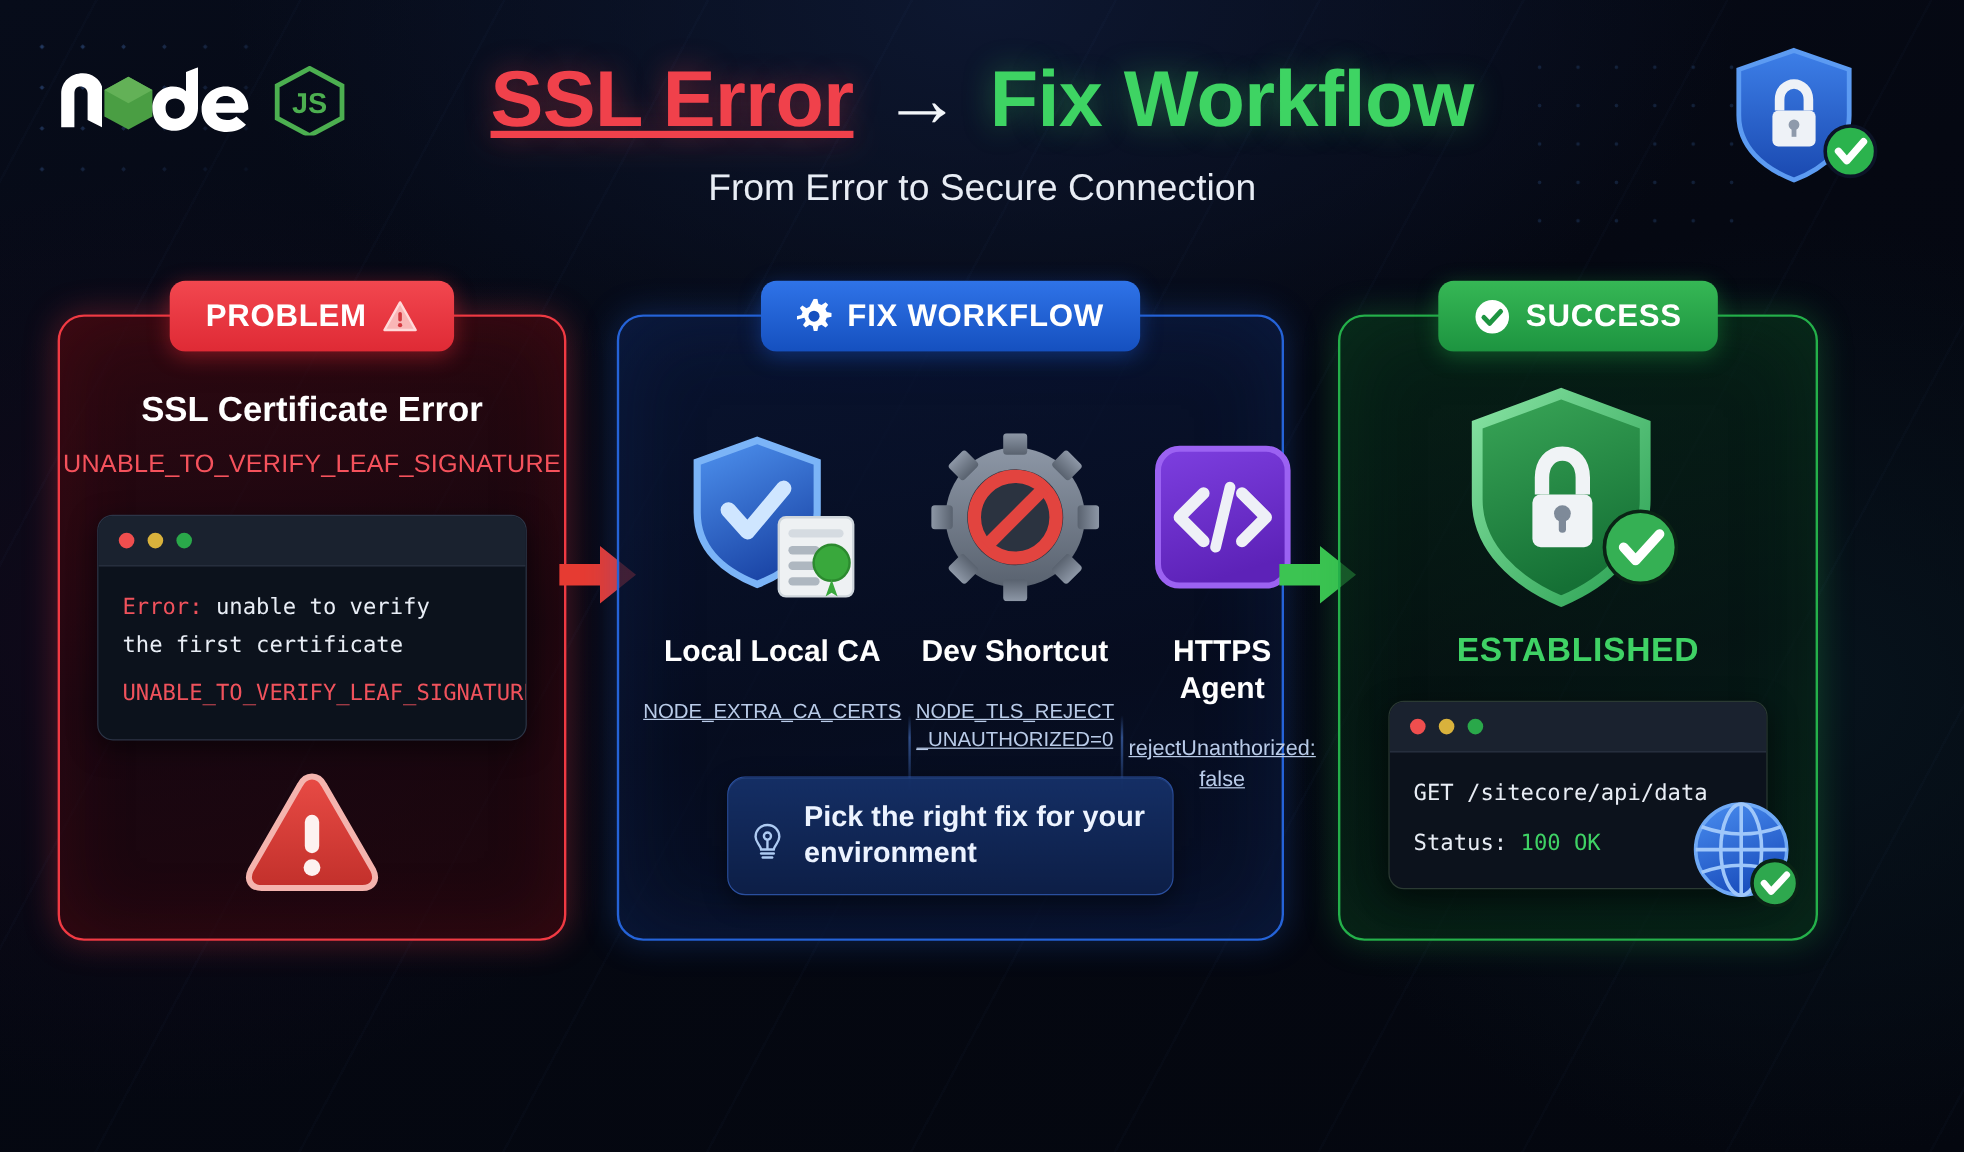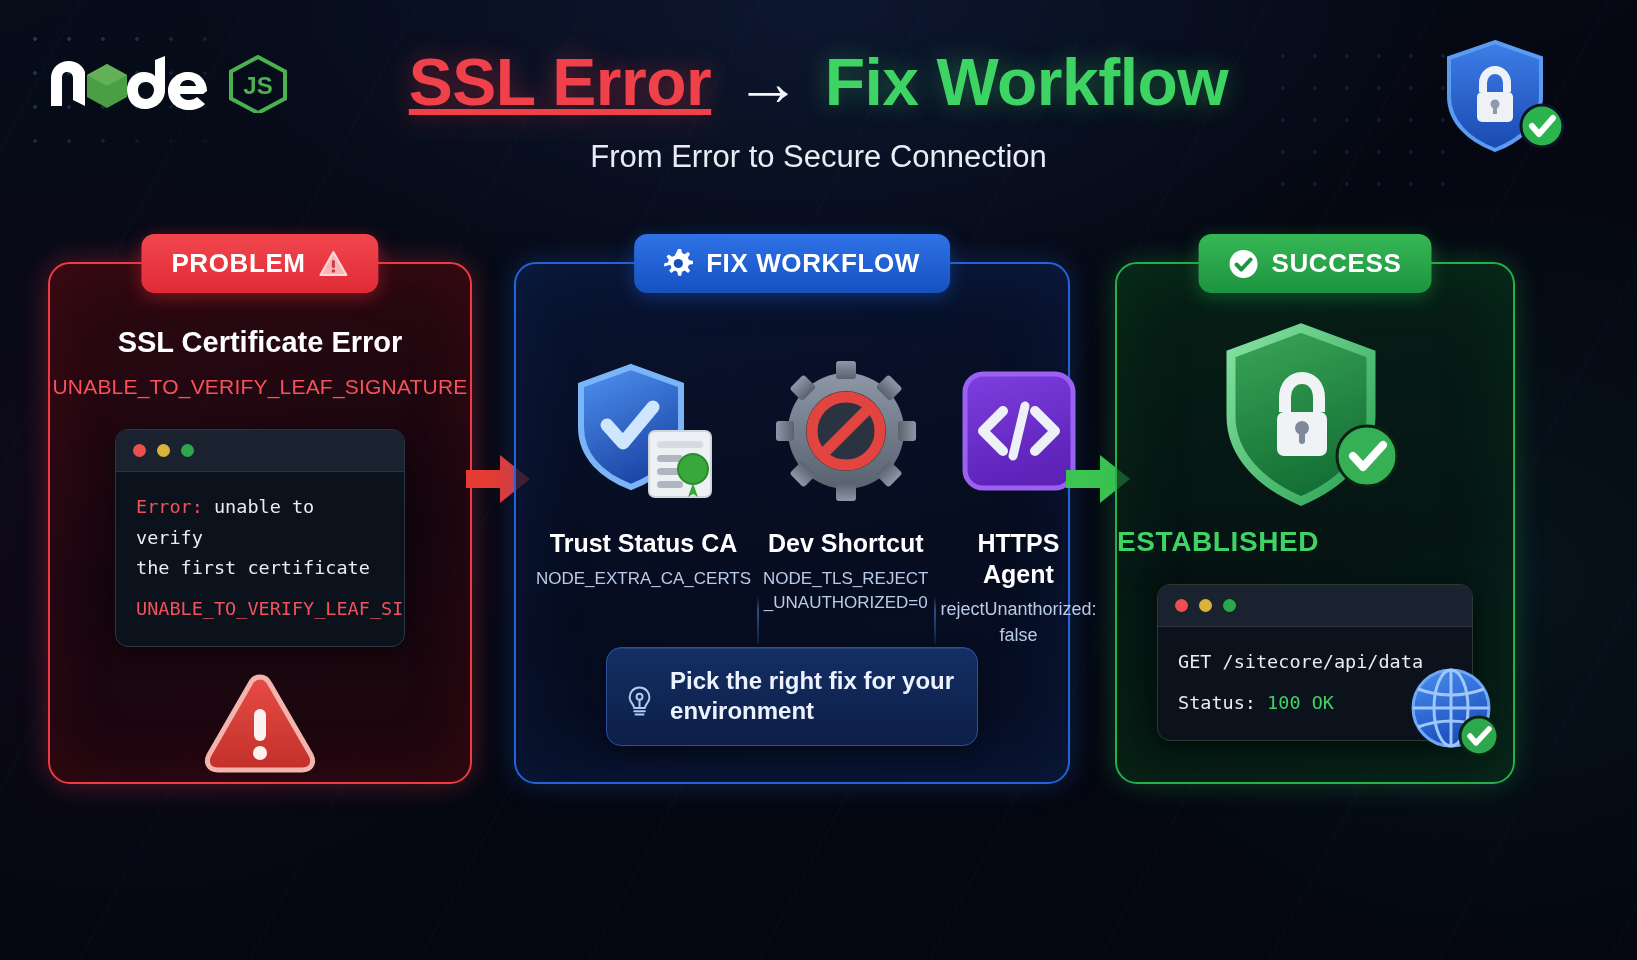--- a/index.html
+++ b/index.html
@@ -78,21 +78,21 @@
   #panel-problem .badge {
     background:linear-gradient(180deg,#f2474f 0%,#df2a35 100%);
     box-shadow:0 4px 18px rgba(224,42,53,.45);
   }
   .p-title { text-align:center; margin-top:62px; font-size:29px; font-weight:700; color:#fff; }
   .p-code  { text-align:center; margin-top:16px; font-size:21px; color:#f5525c;
              font-family:"Liberation Sans", sans-serif; letter-spacing:.2px;}
 
   
   .term {
-    margin:30px auto 0; width:290px; border-radius:13px; overflow:hidden;
+    margin:30px auto 0; width:358px; border-radius:13px; overflow:hidden;
     border:1px solid #2c3547; background:#0c121c;
     box-shadow:0 6px 22px rgba(0,0,0,.5);
   }
   .term-bar { height:42px; background:#1a222f; display:flex; align-items:center; gap:11px; padding-left:17px;
               border-bottom:1px solid #2a3241; }
   .dot { width:13px; height:13px; border-radius:50%; }
   .dot.r{background:#ef4e4e;} .dot.y{background:#d9b23c;} .dot.g{background:#2aa84a;}
   .term-body { padding:20px 20px 22px; font-family:"DejaVu Sans Mono", monospace; font-size:18.5px; line-height:1.65; }
   .term-body .err { color:#f0525c; }
   .term-body .w   { color:#e8edf5; }
@@ -113,21 +113,21 @@
     box-shadow:0 4px 18px rgba(26,84,195,.45);
   }
   .fix-cols { position:absolute; top:92px; left:14px; right:14px; display:flex; }
   .fix-col  { flex:1; text-align:center; padding:0 6px; position:relative; }
   .fix-col + .fix-col::before {
     content:""; position:absolute; left:0; top:240px; bottom:4px; width:1.5px;
     background:linear-gradient(180deg, rgba(70,120,210,0) 0%, rgba(80,130,220,.55) 30%, rgba(70,120,210,.15) 100%);
   }
   .fix-icon { height:150px; display:flex; align-items:center; justify-content:center; }
   .fix-name { margin-top:22px; font-size:25px; font-weight:700; color:#fff; line-height:1.22; }
-  .fix-env  { margin-top:8px; font-size:17px; color:#b9cbe8; line-height:1.42; }
+  .fix-env  { margin-top:22px; font-size:17px; color:#b9cbe8; line-height:1.42;text-decoration:underline; }
   .fix-env.small { font-size:18px; }
 
   .tipbox {
     position:absolute; left:90px; right:90px; bottom:36px;
     display:flex; align-items:flex-end; justify-content:center; gap:18px;
     padding:18px 20px; border-radius:15px;
     background:linear-gradient(180deg, rgba(21,48,104,.95) 0%, rgba(13,31,72,.95) 100%);
     border:1px solid #2a4f9e;
     box-shadow:0 6px 20px rgba(0,0,0,.45), inset 0 1px 0 rgba(120,170,255,.14);
   }
@@ -140,21 +140,21 @@
     border:2.5px solid #24b04a;
     background:linear-gradient(170deg, rgba(7,40,24,.75) 0%, rgba(5,24,16,.58) 55%, rgba(6,34,20,.68) 100%);
     box-shadow:0 0 28px rgba(36,176,74,.30), inset 0 0 70px rgba(14,80,40,.30);
   }
   #panel-success .badge {
     background:linear-gradient(180deg,#36b755 0%,#1d9440 100%);
     box-shadow:0 4px 18px rgba(29,148,64,.45);
   }
   .s-shield { margin:58px auto 0; display:block; }
   .s-title { text-align:center; margin-top:14px; font-size:28px; font-weight:700; color:#fff; }
-  .s-status{ text-align:left; margin-top:8px; font-size:28px; font-weight:700; color:#3fd265;
+  .s-status{ text-align:center; margin-top:8px; font-size:28px; font-weight:700; color:#3fd265;
              letter-spacing:.6px; }
   .term.green { margin-top:26px; width:316px; border-color:#2b3a33; }
   .globe { position:absolute; right:14px; bottom:26px; width:92px; height:92px; }
 
   
   .conn { position:absolute; }
   #arrow-red   { left:466px;  top:448px; }
   #arrow-green { left:1066px; top:448px; }
 </style>
 </head>
@@ -274,21 +274,21 @@
             <path d="M38 64 l16 18 l30 -36" fill="none" stroke="#cfe6ff" stroke-width="13" stroke-linecap="round" stroke-linejoin="round"></path>
             <rect x="80" y="70" width="62" height="66" rx="6" fill="#eef1f3" stroke="#cfd6dc" stroke-width="2"></rect>
             <rect x="88" y="80" width="46" height="7" rx="3.5" fill="#d5dbe1"></rect>
             <rect x="88" y="94" width="26" height="7" rx="3.5" fill="#aeb7c0"></rect>
             <rect x="88" y="107" width="26" height="7" rx="3.5" fill="#aeb7c0"></rect>
             <rect x="88" y="120" width="26" height="7" rx="3.5" fill="#aeb7c0"></rect>
             <circle cx="124" cy="108" r="15" fill="#39a83c" stroke="#2c8a2f" stroke-width="2"></circle>
             <path d="M124 122 l-5 14 l5 -3 l5 3 z" fill="#39a83c"></path>
           </svg>
         </div>
-        <div class="fix-name">Trust Status CA</div>
+        <div class="fix-name">Local Local CA</div>
         <div class="fix-env">NODE_EXTRA_CA_CERTS</div>
       </div>
 
       <div class="fix-col">
         <div class="fix-icon">
           <svg width="140" height="140" viewBox="0 0 140 140">
             <defs>
               <linearGradient id="gGear" x1="0" y1="0" x2="0" y2="1">
                 <stop offset="0%" stop-color="#8d97a6"></stop>
                   <stop offset="100%" stop-color="#59626f"></stop>

